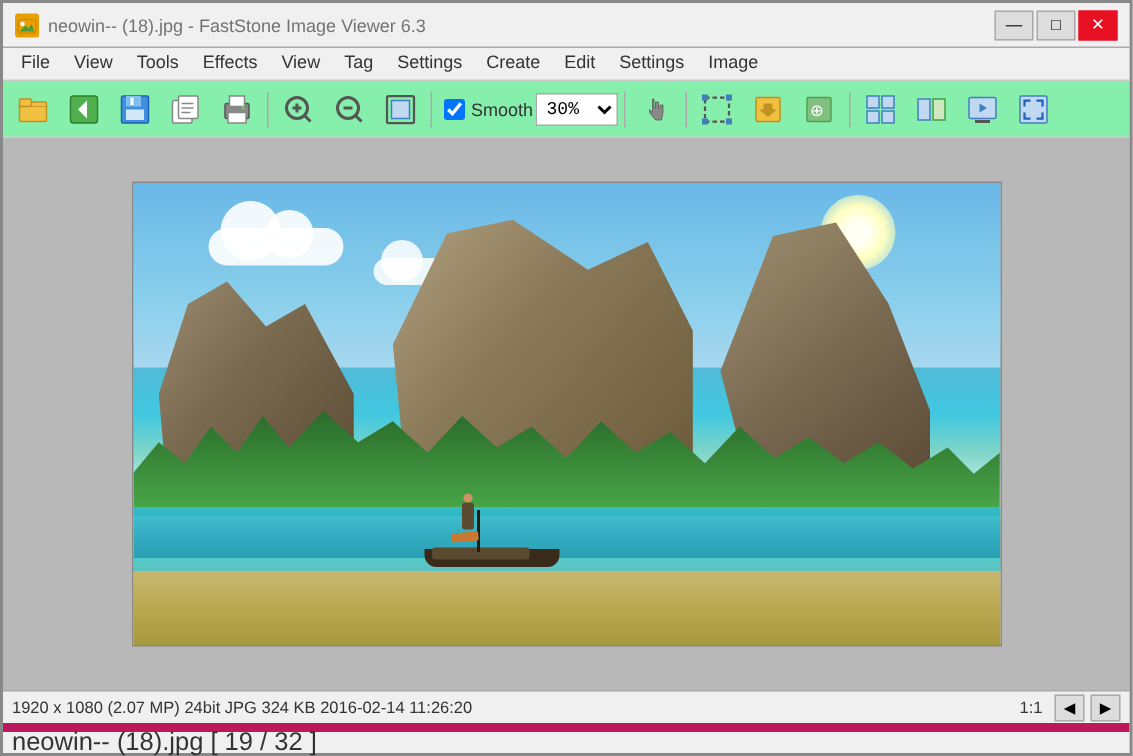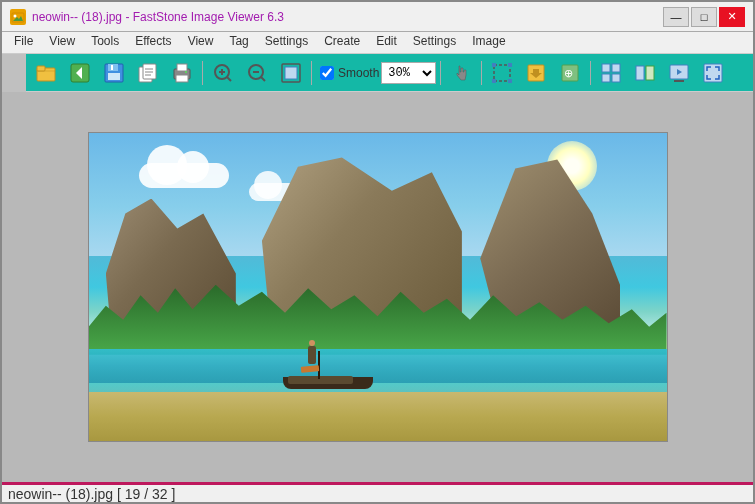--- a/index.html
+++ b/index.html
@@ -10,21 +10,21 @@
       background: #f0f0f0;
       height: 30px;
       display: flex;
       align-items: center;
       padding: 0 8px;
       border-bottom: 1px solid #aaa;
       justify-content: space-between;
     }
     #titlebar-left { display: flex; align-items: center; gap: 6px; }
     #titlebar-icon { width: 16px; height: 16px; background: #e8a000; border-radius: 2px; display: flex; align-items: center; justify-content: center; font-size: 10px; color: white; }
-    #titlebar-title { font-size: 12px; color: #a21caf; }
+    #titlebar-title { font-size: 12px; color: #737373; }
     #titlebar-controls { display: flex; gap: 2px; }
     .title-btn { width: 26px; height: 20px; border: 1px solid #aaa; background: #ddd; cursor: pointer; display: flex; align-items: center; justify-content: center; font-size: 11px; }
     .title-btn.close { background: #e81123; color: white; border-color: #e81123; }
 
     
     #menubar {
       background: #f0f0f0;
       height: 22px;
       display: flex;
       align-items: flex-start;
@@ -33,28 +33,27 @@
     }
     .menu-item {
       padding: 2px 8px;
       cursor: pointer;
       color: #333;
       font-size: 12px;
     }
 
     
     #toolbar {
-      background: #14b8a6;
+      background: #86efac;
       height: 38px;
       display: flex;
       align-items: center;
       padding: 0 4px;
       border-bottom: 1px solid #ccc;
       gap: 2px;
-      margin-left: 24px;
     }
     .tb-separator { width: 1px; height: 24px; background: #aaa; margin: 0 2px; }
 
     
     #smooth-area {
       display: flex;
       align-items: center;
       gap: 4px;
       margin-left: 4px;
     }
@@ -127,22 +126,22 @@
     }
     #statusbar-right { display: flex; align-items: center; gap: 8px; }
 
     
     #filename-bar {
       background: #f0f0f0;
       height: 20px;
       display: flex;
       align-items: center;
       padding: 0 6px;
-      border-top: 3px solid #be185d;
-      font-size: 14px;
+      border-top: 6px solid #be185d;
+      font-size: 17px;
       color: #333;
     }
 
     #window { width: 755px; height: 504px; display: flex; flex-direction: column; border: 2px solid #888; }
     #content-area { flex: 1; background: #b8b8b8; display: flex; align-items: center; justify-content: center; }
   </style>
 </head>
 <body>
 
 <div id="window">
@@ -372,17 +371,27 @@
           <div style="position:absolute;top:2px;left:28px;width:18px;height:6px;background:#c87830;border-radius:1px;transform:rotate(-5deg);"></div>
         </div>
 
         <div style="position:absolute;bottom:25%;left:38%;width:8px;height:18px;background:#5a4a30;border-radius:2px;">
           <div style="position:absolute;top:-6px;left:1px;width:6px;height:6px;background:#d09060;border-radius:50%;"></div>
         </div>
       </div>
     </div>
   </div>
 
+  <div id="statusbar">
+    <span>1920 x 1080 (2.07 MP)  24bit  JPG  324 KB  2016-02-14 11:26:20</span>
+    <div id="statusbar-right">
+      <span>1:1</span>
+      <div style="display:flex;gap:4px;align-items:center;">
+        <button style="width:20px;height:18px;font-size:10px;border:1px solid #aaa;background:#ddd;cursor:pointer;">◀</button>
+        <button style="width:20px;height:18px;font-size:10px;border:1px solid #aaa;background:#ddd;cursor:pointer;">▶</button>
+      </div>
+    </div>
+  </div>
 
   <div id="filename-bar">
     <span>neowin-- (18).jpg [ 19 / 32 ]</span>
   </div>
 </div>
 
 </body></html>

